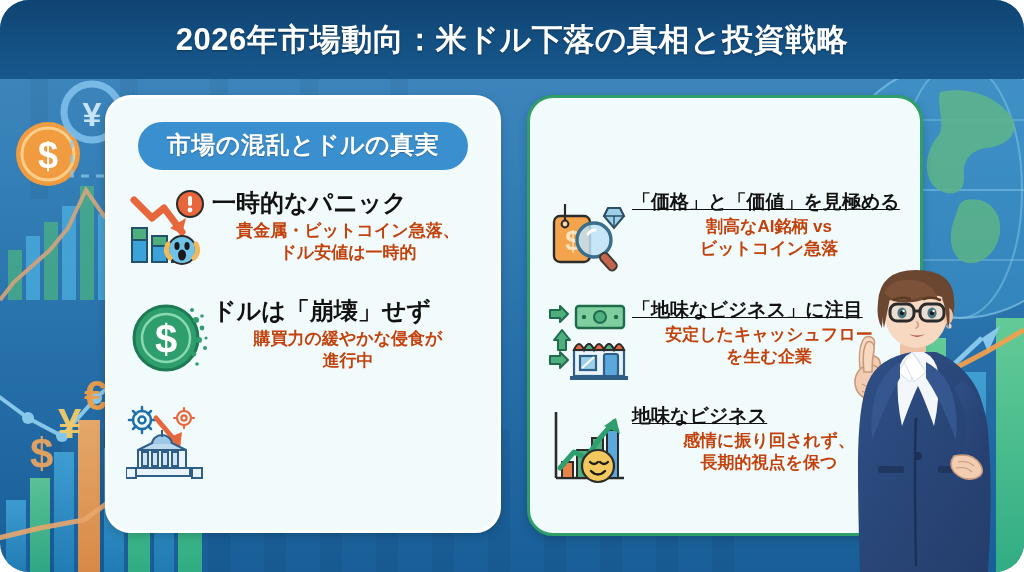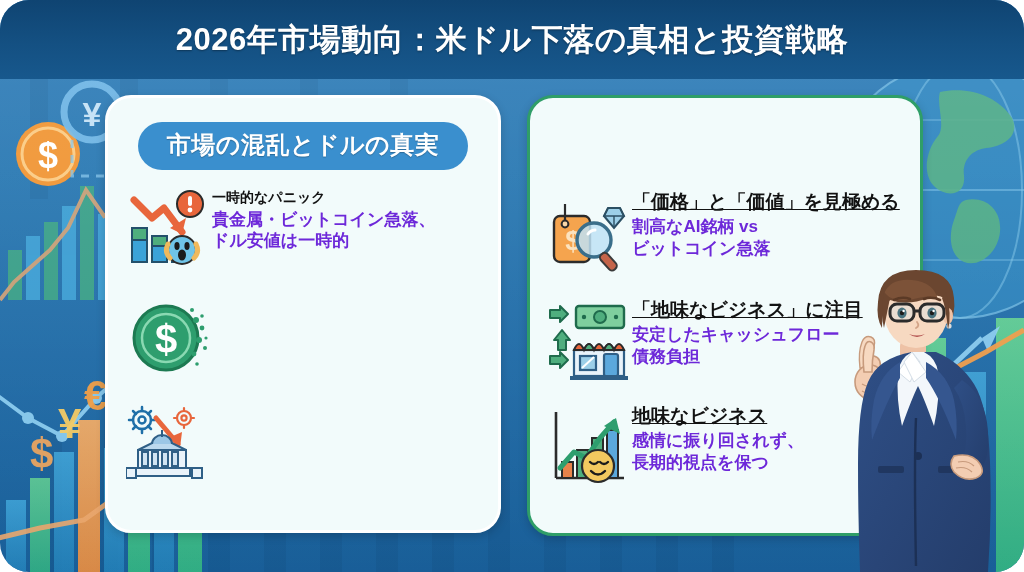--- a/index.html
+++ b/index.html
@@ -68,26 +68,26 @@
   .items { position: absolute; left: 16px; right: 14px; top: 86px; }
   .item { display: flex; align-items: flex-start; margin-bottom: 11px; }
   .item:last-child { margin-bottom: 0; }
   .item-icon {
     flex: 0 0 88px; width: 88px; height: 92px;
     display: flex; align-items: center; justify-content: center;
   }
   .item-icon svg { display: block; }
   .item-text { flex: 1 1 auto; padding-top: 5px; }
   .item-title {
-    font-size: 14px; font-weight: 700; color: #121212;
+    font-size: 24px; font-weight: 700; color: #121212;
     line-height: 1.18; margin-bottom: 3px; white-space: nowrap;
   }
   .item-desc {
-    font-size: 17px; font-weight: 700; color: #6d28d9;
-    line-height: 1.26; white-space: pre-line;
+    font-size: 17px; font-weight: 700; color: #c2410c;
+    line-height: 1.26; white-space: pre-line; text-align: center;
   }
 
   
   .card.right .items { top: 88px; left: 14px; }
   .card.right .item-title { font-size: 19px; text-decoration: underline; }
   .card.right .item:nth-child(1) { margin-bottom: 16px; }
   .card.right .item:nth-child(2) { margin-bottom: 14px; }
   .card.left  .item:nth-child(1) { margin-bottom: 16px; }
   .card.left  .item:nth-child(2) { margin-bottom: 16px; }
 
@@ -282,20 +282,25 @@
               <circle cx="73" cy="44" r="3"></circle>
                 <circle cx="79" cy="52" r="2"></circle>
               <circle cx="68" cy="58" r="2.4"></circle>
                 <circle cx="76" cy="20" r="1.8"></circle>
               <circle cx="66" cy="14" r="2"></circle>
                 <circle cx="80" cy="42" r="1.6"></circle>
               <circle cx="71" cy="68" r="1.8"></circle>
             </g>
           </svg>
         </div>
+        <div class="item-text">
+          <div class="item-title">ドルは「崩壊」せず</div>
+          <div class="item-desc">購買力の緩やかな侵食が
+進行中</div>
+        </div>
       </div>
 
       <div class="item">
         <div class="item-icon">
           <svg width="84" height="84" viewBox="0 0 84 84">
             <g stroke="#1f6fa8" stroke-width="2.5" fill="none">
               <circle cx="16" cy="16" r="9"></circle>
               <circle cx="16" cy="16" r="3.5"></circle>
               <g stroke-linecap="round">
                 <line x1="16" y1="3" x2="16" y2="7"></line>
@@ -392,21 +397,21 @@
               <path d="M28,52 q5,-12 10,0 q5,-12 10,0 q5,-12 10,0 q5,-12 10,0 q5,-12 10,0 z" fill="#e8663c"></path>
               <path d="M38,52 q5,-12 10,0 z" fill="#4fae7e"></path>
               <path d="M58,52 q5,-12 10,0 z" fill="#4fae7e"></path>
             </g>
             <rect x="24" y="78" width="58" height="4" fill="#2f5f86"></rect>
           </svg>
         </div>
         <div class="item-text">
           <div class="item-title">「地味なビジネス」に注目</div>
           <div class="item-desc">安定したキャッシュフロー
-債務負担</div>
+を生む企業</div>
         </div>
       </div>
 
       <div class="item">
         <div class="item-icon">
           <svg width="84" height="84" viewBox="0 0 84 84">
             <line x1="10" y1="8" x2="10" y2="74" stroke="#2b2b2b" stroke-width="2.6"></line>
             <line x1="10" y1="74" x2="78" y2="74" stroke="#2b2b2b" stroke-width="2.6"></line>
             <rect x="16" y="58" width="11" height="16" fill="#e8834a" stroke="#2b2b2b" stroke-width="2"></rect>
             <rect x="31" y="46" width="11" height="28" fill="#4fae7e" stroke="#2b2b2b" stroke-width="2"></rect>

